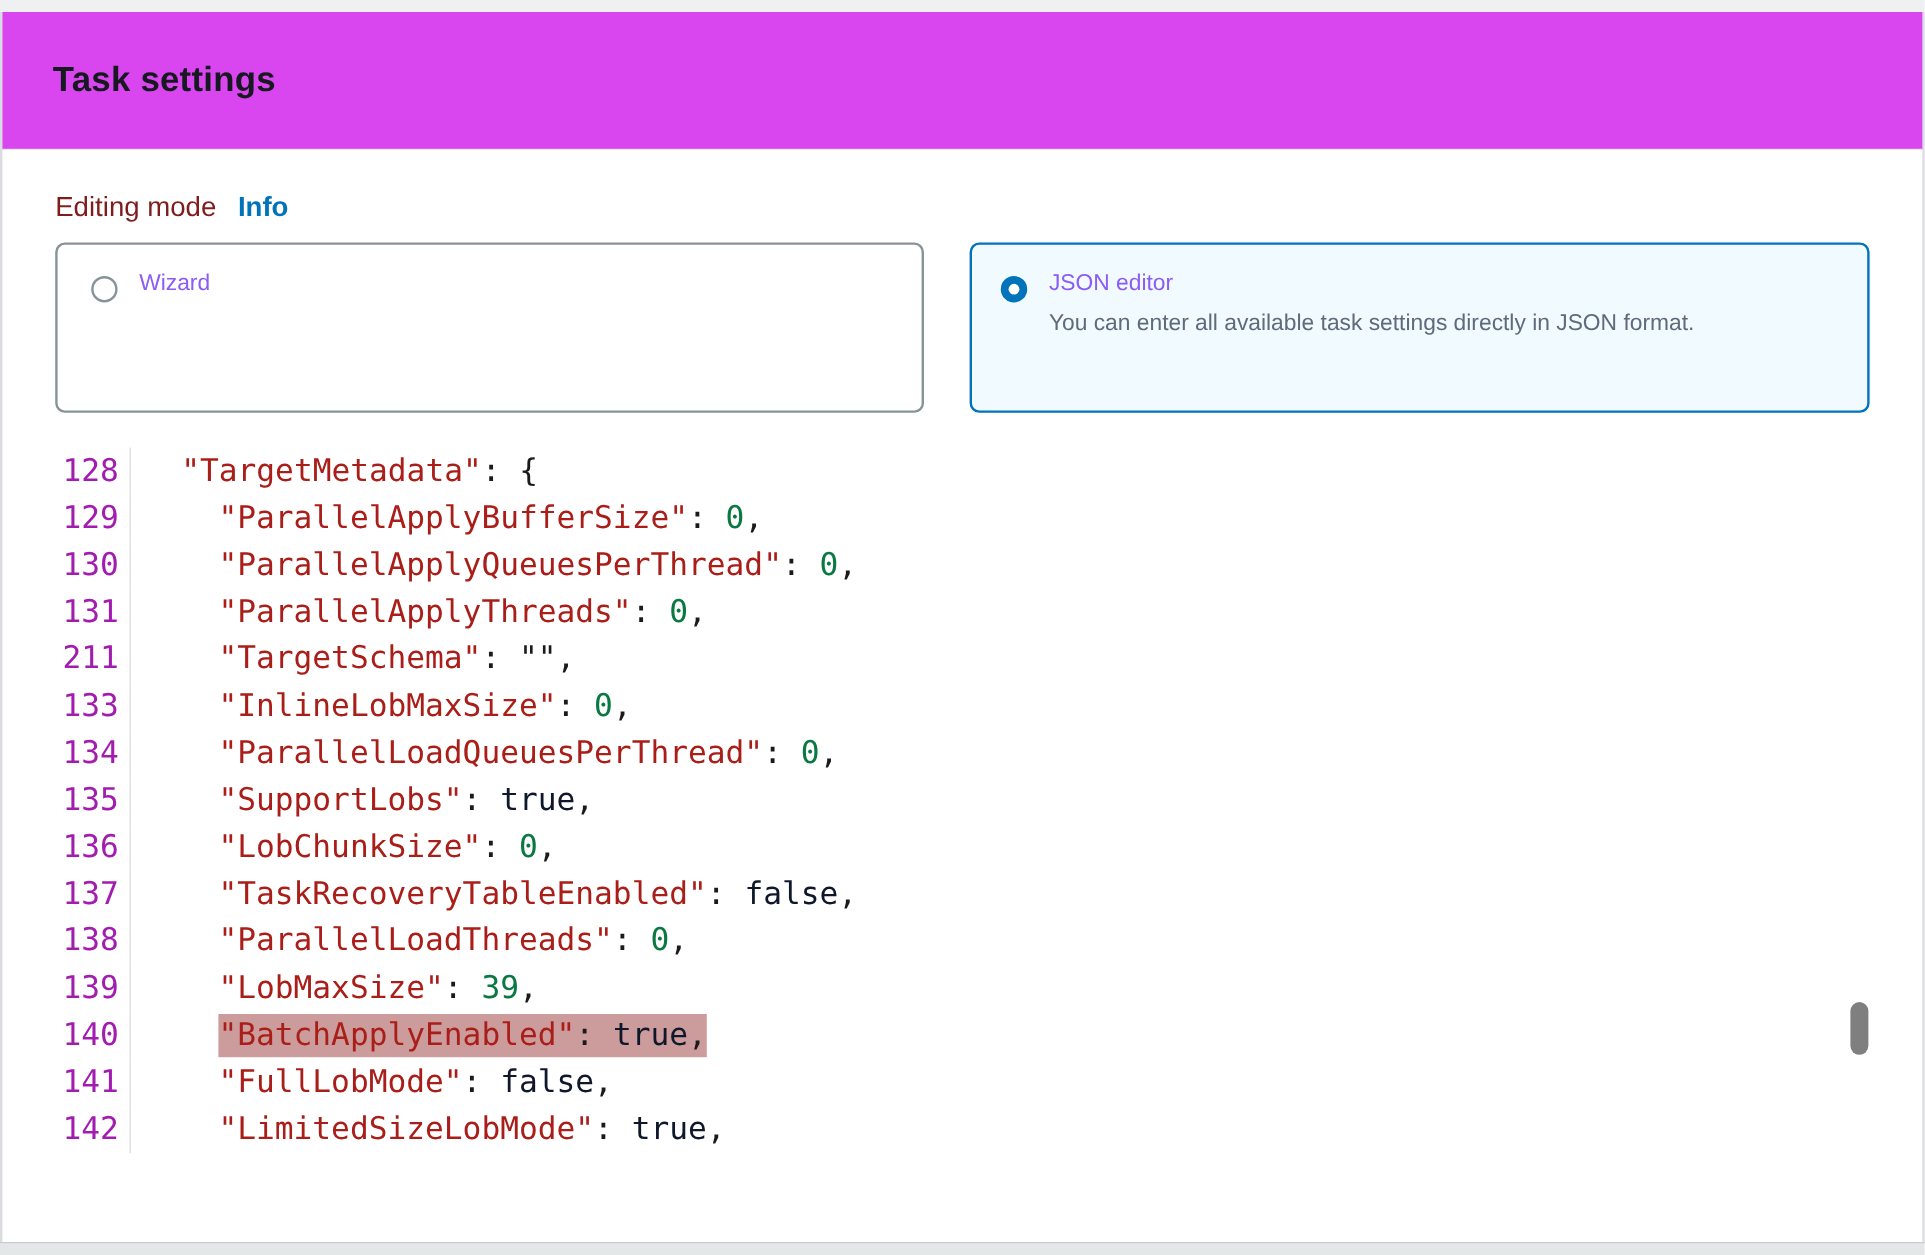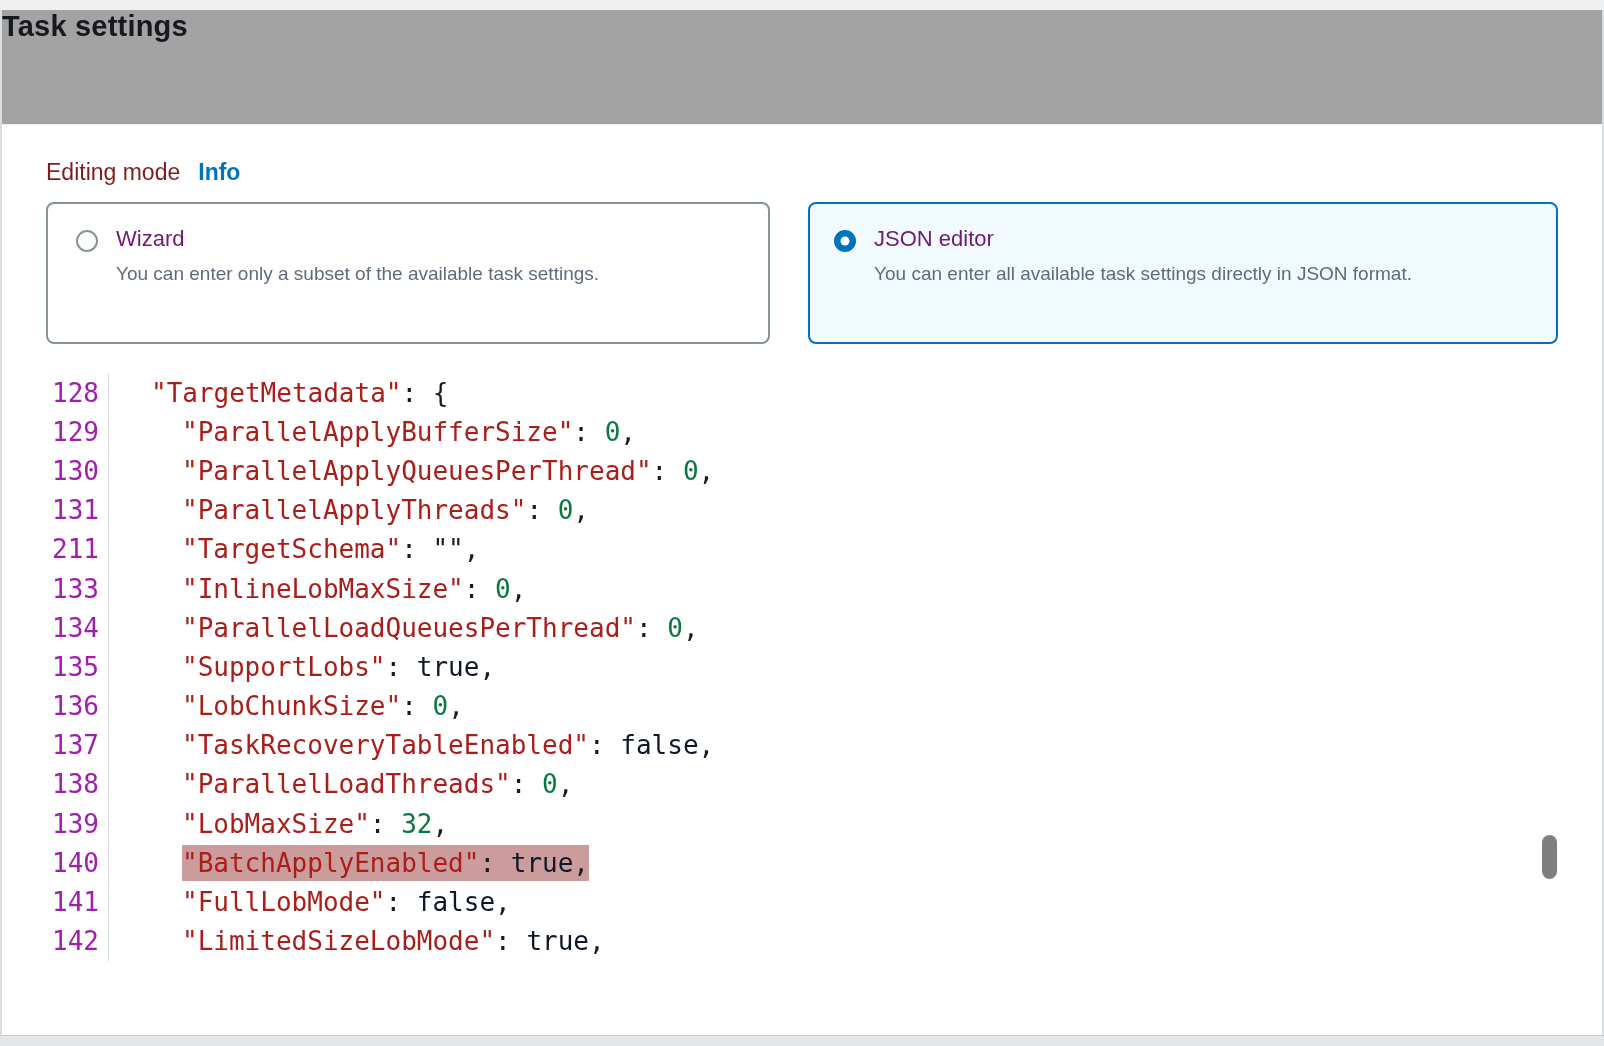--- a/index.html
+++ b/index.html
@@ -5,22 +5,22 @@
   * { margin:0; padding:0; box-sizing:border-box; }
   html,body { width:1604px; height:1046px; overflow:hidden; background:#fff;
               font-family:"Liberation Sans", sans-serif; color:#16191f; }
 
   .top-strip    { height:10px; background:#eef0f1; }
   .bottom-strip { height:11px; background:#e3e7e8; border-top:1px solid #c6cccf; }
 
   .panel { position:relative; height:1025px; background:#fff;
            border-left:2px solid #d9dde0; border-right:2px solid #d9dde0; }
 
-  .panel-header { height:115px; background:#a3a3a3; border-bottom:1px solid #eaeded;
-                  display:flex; }
+  .panel-header { height:115px; background:#d946ef; border-bottom:1px solid #eaeded;
+                  display:flex; align-items:center; padding-left:42px; }
   .panel-header h1 { font-size:29px; font-weight:bold; color:#16191f; letter-spacing:.2px; }
 
   .content { padding:0 44px; }
 
   .field-label-row { margin-top:34px; display:flex; align-items:baseline; gap:18px; }
   .field-label { font-size:23px; color:#7f1d1d; }
   .info-link   { font-size:23px; font-weight:bold; color:#0073bb; text-decoration:none; cursor:pointer; }
 
   .tiles { display:flex; gap:38px; margin-top:16px; }
   .tile  { display:flex; gap:18px; padding:22px 28px; border:2px solid #869498;
@@ -28,21 +28,21 @@
   .tile-wizard { width:727px; }
   .tile-json   { width:753px; }
   .tile.selected { border-color:#0073bb; background:#f1faff;padding-left:24px; }
 
   .radio { flex:0 0 auto; width:22px; height:22px; border-radius:50%;
            border:2px solid #869498; background:#fff; margin-top:4px; position:relative; }
   .radio.checked { border:none; background:#0073bb; }
   .radio.checked::after { content:""; position:absolute; left:50%; top:50%;
            width:9px; height:9px; border-radius:50%; background:#fff; transform:translate(-50%,-50%); }
 
-  .tile-title { font-size:22px; color:#701a75; }
+  .tile-title { font-size:19px; color:#8b5cf6; }
   .tile-desc  { font-size:19px; color:#5f6b7a; line-height:1.55; margin-top:7px; max-width:640px; }
 
   .editor { margin:29px -44px 0 -44px; font-family:"DejaVu Sans Mono","Liberation Mono",monospace;
             font-size:26px; cursor:text; }
   .code-line { display:flex; height:39.2px; align-items:center; white-space:pre; }
   .ln   { flex:0 0 107px; text-align:right; padding-right:9px; color:#a21caf;
           border-right:1px solid #d6d9da; height:100%; display:flex;
           align-items:center; justify-content:flex-end; }
   .code { padding-left:42px; }
   .tok-key   { color:#aa1e19; }
@@ -71,21 +71,20 @@
       <span class="field-label">Editing mode</span>
       <a class="info-link">Info</a>
     </div>
 
     <div class="tiles">
 
       <div class="tile tile-wizard">
         <span class="radio"></span>
         <div>
           <div class="tile-title">Wizard</div>
-          <div class="tile-desc">You can enter only a subset of the available task settings.</div>
         </div>
       </div>
 
       <div class="tile tile-json selected">
         <span class="radio checked"></span>
         <div>
           <div class="tile-title">JSON editor</div>
           <div class="tile-desc">You can enter all available task settings directly in JSON format.</div>
         </div>
       </div>
@@ -98,21 +97,21 @@
           <div class="code-line"><span class="ln">129</span><span class="code" style="padding-left: 73px;"><span class=""><span class="tok-key">"ParallelApplyBufferSize"</span><span class="tok-punct">: </span><span class="tok-num">0</span><span class="tok-punct">,</span></span></span></div>
           <div class="code-line"><span class="ln">130</span><span class="code" style="padding-left: 73px;"><span class=""><span class="tok-key">"ParallelApplyQueuesPerThread"</span><span class="tok-punct">: </span><span class="tok-num">0</span><span class="tok-punct">,</span></span></span></div>
           <div class="code-line"><span class="ln">131</span><span class="code" style="padding-left: 73px;"><span class=""><span class="tok-key">"ParallelApplyThreads"</span><span class="tok-punct">: </span><span class="tok-num">0</span><span class="tok-punct">,</span></span></span></div>
           <div class="code-line"><span class="ln">211</span><span class="code" style="padding-left: 73px;"><span class=""><span class="tok-key">"TargetSchema"</span><span class="tok-punct">: </span><span class="tok-punct">""</span><span class="tok-punct">,</span></span></span></div>
           <div class="code-line"><span class="ln">133</span><span class="code" style="padding-left: 73px;"><span class=""><span class="tok-key">"InlineLobMaxSize"</span><span class="tok-punct">: </span><span class="tok-num">0</span><span class="tok-punct">,</span></span></span></div>
           <div class="code-line"><span class="ln">134</span><span class="code" style="padding-left: 73px;"><span class=""><span class="tok-key">"ParallelLoadQueuesPerThread"</span><span class="tok-punct">: </span><span class="tok-num">0</span><span class="tok-punct">,</span></span></span></div>
           <div class="code-line"><span class="ln">135</span><span class="code" style="padding-left: 73px;"><span class=""><span class="tok-key">"SupportLobs"</span><span class="tok-punct">: </span><span class="tok-bool">true</span><span class="tok-punct">,</span></span></span></div>
           <div class="code-line"><span class="ln">136</span><span class="code" style="padding-left: 73px;"><span class=""><span class="tok-key">"LobChunkSize"</span><span class="tok-punct">: </span><span class="tok-num">0</span><span class="tok-punct">,</span></span></span></div>
           <div class="code-line"><span class="ln">137</span><span class="code" style="padding-left: 73px;"><span class=""><span class="tok-key">"TaskRecoveryTableEnabled"</span><span class="tok-punct">: </span><span class="tok-bool">false</span><span class="tok-punct">,</span></span></span></div>
           <div class="code-line"><span class="ln">138</span><span class="code" style="padding-left: 73px;"><span class=""><span class="tok-key">"ParallelLoadThreads"</span><span class="tok-punct">: </span><span class="tok-num">0</span><span class="tok-punct">,</span></span></span></div>
-          <div class="code-line"><span class="ln">139</span><span class="code" style="padding-left: 73px;"><span class=""><span class="tok-key">"LobMaxSize"</span><span class="tok-punct">: </span><span class="tok-num">32</span><span class="tok-punct">,</span></span></span></div>
+          <div class="code-line"><span class="ln">139</span><span class="code" style="padding-left: 73px;"><span class=""><span class="tok-key">"LobMaxSize"</span><span class="tok-punct">: </span><span class="tok-num">39</span><span class="tok-punct">,</span></span></span></div>
           <div class="code-line"><span class="ln">140</span><span class="code" style="padding-left: 73px;"><span class="hl"><span class="tok-key">"BatchApplyEnabled"</span><span class="tok-punct">: </span><span class="tok-bool">true</span><span class="tok-punct">,</span></span></span></div>
           <div class="code-line"><span class="ln">141</span><span class="code" style="padding-left: 73px;"><span class=""><span class="tok-key">"FullLobMode"</span><span class="tok-punct">: </span><span class="tok-bool">false</span><span class="tok-punct">,</span></span></span></div>
           <div class="code-line"><span class="ln">142</span><span class="code" style="padding-left: 73px;"><span class=""><span class="tok-key">"LimitedSizeLobMode"</span><span class="tok-punct">: </span><span class="tok-bool">true</span><span class="tok-punct">,</span></span></span></div>
         </div>
     </div>
 
   </div>
 
   <div class="scroll-thumb"></div>
 </div>

